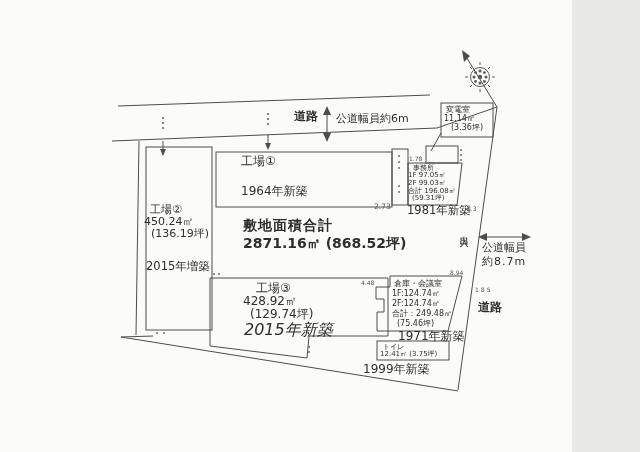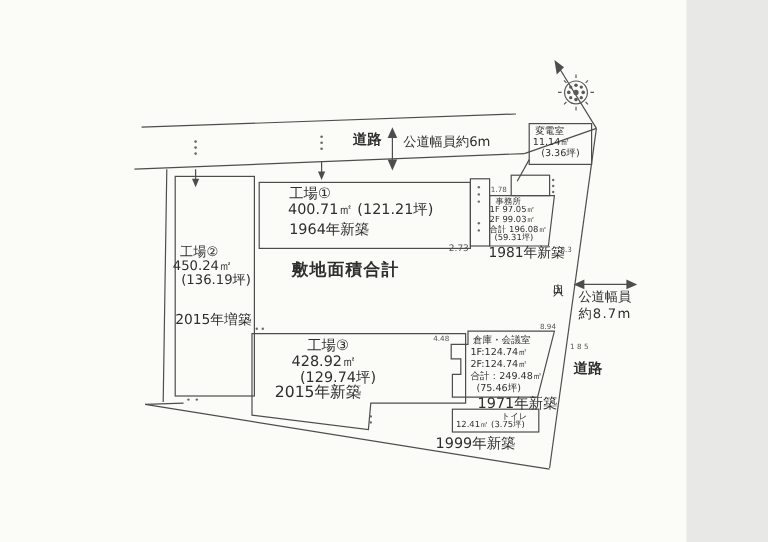--- a/index.html
+++ b/index.html
@@ -102,34 +102,34 @@
         <circle cx="164" cy="333" r="1"></circle>
       <circle cx="214" cy="274" r="1"></circle>
         <circle cx="219" cy="274" r="1"></circle>
     </g>
   </svg>
 
   <div class="lbl b" style="left:294px;top:109px;font-size:12px;">道路</div>
   <div class="lbl" style="left:336px;top:112px;font-size:11px;">公道幅員約6m</div>
 
   <div class="lbl" style="left:241px;top:154px;font-size:12px;">工場①</div>
-  <div class="lbl" style="left:240px;top:167px;font-size:12px;">400.71㎡ (121.21坪)</div>
   <div class="lbl" style="left:241px;top:184px;font-size:12px;">1964年新築</div>
 
   <div class="lbl" style="left:150px;top:203px;font-size:11px;">工場②</div>
   <div class="lbl" style="left:144px;top:215px;font-size:11px;">450.24㎡</div>
   <div class="lbl" style="left:151px;top:227px;font-size:11px;">(136.19坪)</div>
   <div class="lbl" style="left:146px;top:259px;font-size:11.5px;">2015年増築</div>
 
   <div class="lbl" style="left:243px;top:217px;font-size:14px;font-weight:600;letter-spacing:1px;">敷地面積合計</div>
+  <div class="lbl" style="left:243px;top:235px;font-size:14px;font-weight:600;">2871.16㎡ (868.52坪)</div>
 
   <div class="lbl" style="left:256px;top:281px;font-size:12px;text-align:right;">工場③</div>
   <div class="lbl" style="left:243px;top:294px;font-size:12px;">428.92㎡</div>
   <div class="lbl" style="left:250px;top:307px;font-size:12px;">(129.74坪)</div>
-  <div class="lbl" style="left:229px;top:320px;font-size:13px;">2015年新築</div>
+  <div class="lbl" style="left:244px;top:320px;font-size:16px;font-style:italic;">2015年新築</div>
 
   <div class="lbl" style="left:446px;top:105px;font-size:8px;">変電室</div>
   <div class="lbl" style="left:444px;top:114px;font-size:8px;">11.14㎡</div>
   <div class="lbl" style="left:451px;top:123px;font-size:8px;">(3.36坪)</div>
 
   <div class="lbl" style="left:413px;top:164px;font-size:7px;">事務所</div>
   <div class="lbl" style="left:408px;top:171px;font-size:7px;">1F 97.05㎡</div>
   <div class="lbl" style="left:408px;top:179px;font-size:7px;">2F 99.03㎡</div>
   <div class="lbl" style="left:408px;top:187px;font-size:7px;">合計 196.08㎡</div>
   <div class="lbl" style="left:412px;top:194px;font-size:7px;">(59.31坪)</div>
@@ -147,17 +147,17 @@
   <div class="lbl" style="left:482px;top:255px;font-size:11px;letter-spacing:1px;">約8.7m</div>
   <div class="lbl b" style="left:478px;top:300px;font-size:12px;">道路</div>
 
   <div class="lbl" style="left:394px;top:279px;font-size:8px;">倉庫・会議室</div>
   <div class="lbl" style="left:392px;top:289px;font-size:8px;">1F:124.74㎡</div>
   <div class="lbl" style="left:392px;top:299px;font-size:8px;">2F:124.74㎡</div>
   <div class="lbl" style="left:392px;top:309px;font-size:8px;">合計：249.48㎡</div>
   <div class="lbl" style="left:397px;top:319px;font-size:8px;">(75.46坪)</div>
   <div class="lbl" style="left:398px;top:329px;font-size:12px;">1971年新築</div>
 
-  <div class="lbl" style="left:383px;top:343px;font-size:7px;margin-left:35px;">トイレ</div>
+  <div class="lbl" style="left:383px;top:343px;font-size:7px;">トイレ</div>
   <div class="lbl" style="left:380px;top:350px;font-size:7px;">12.41㎡ (3.75坪)</div>
   <div class="lbl" style="left:363px;top:362px;font-size:12px;">1999年新築</div>
 
 </div>
 
 </body></html>

